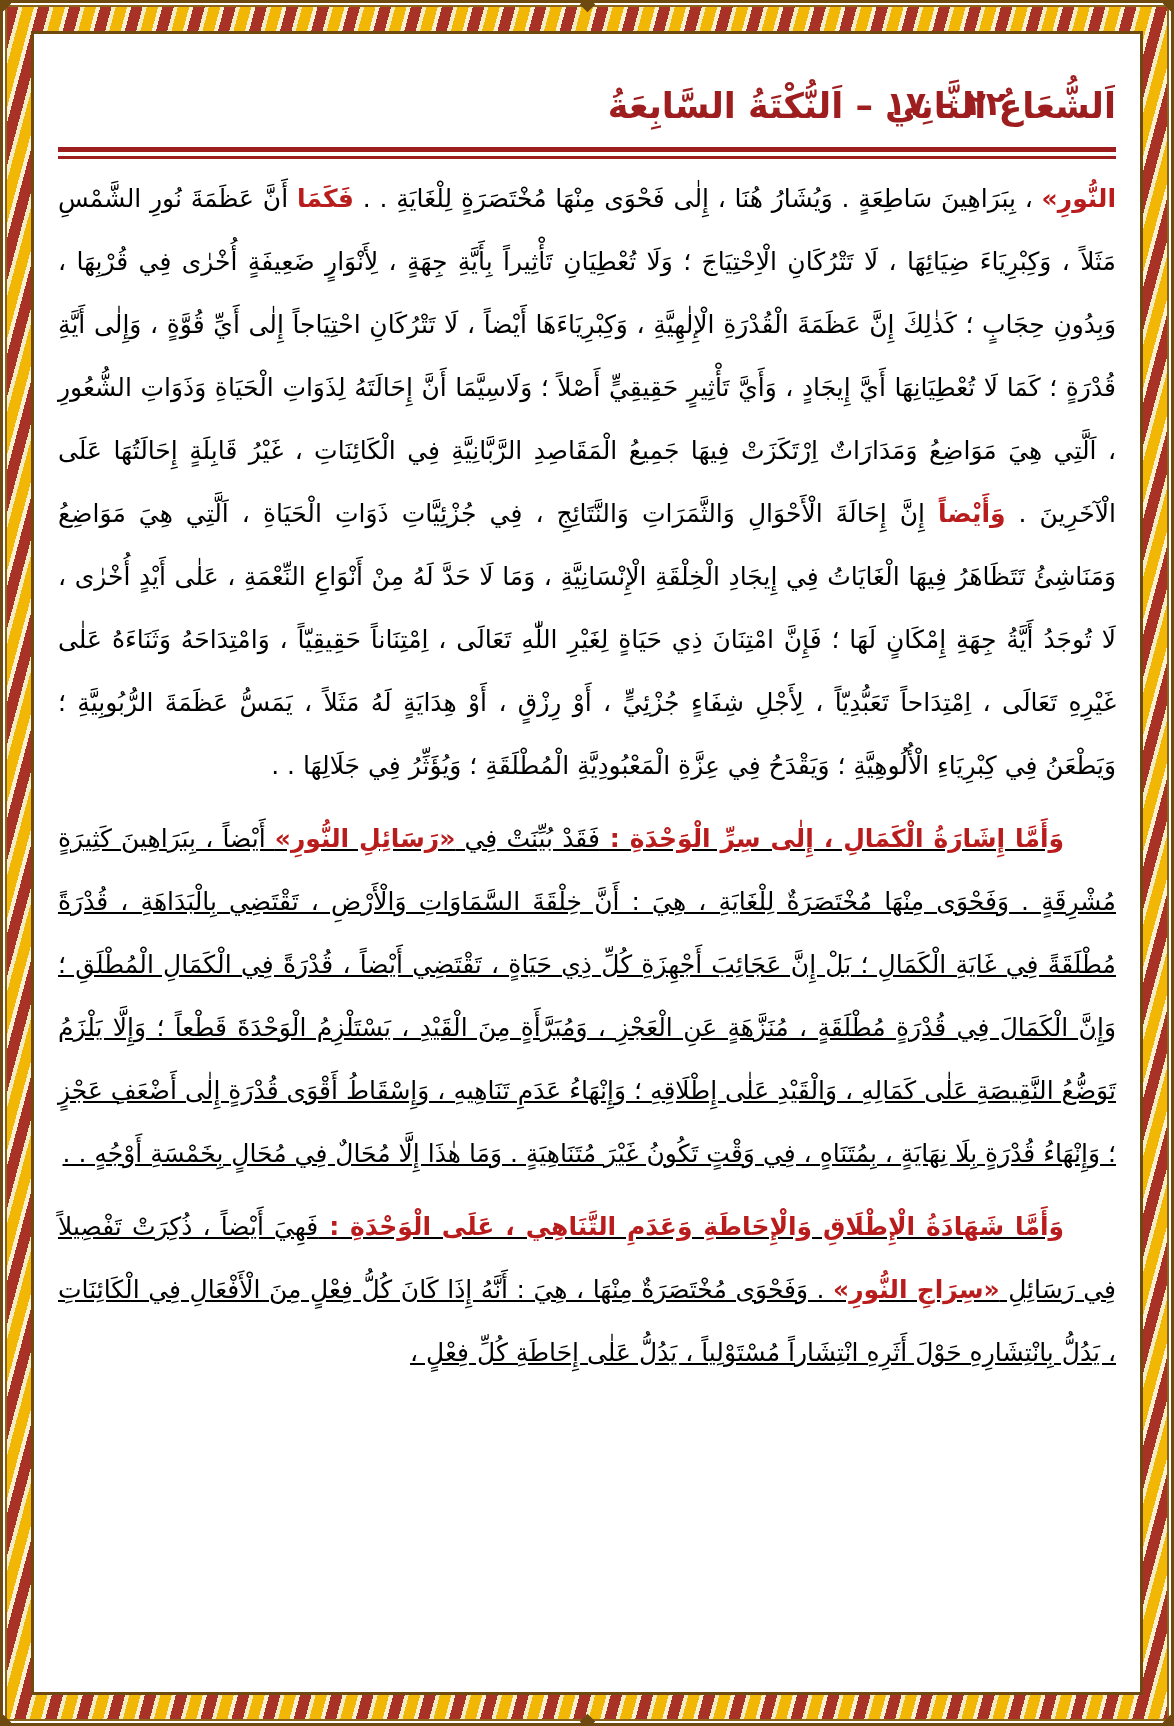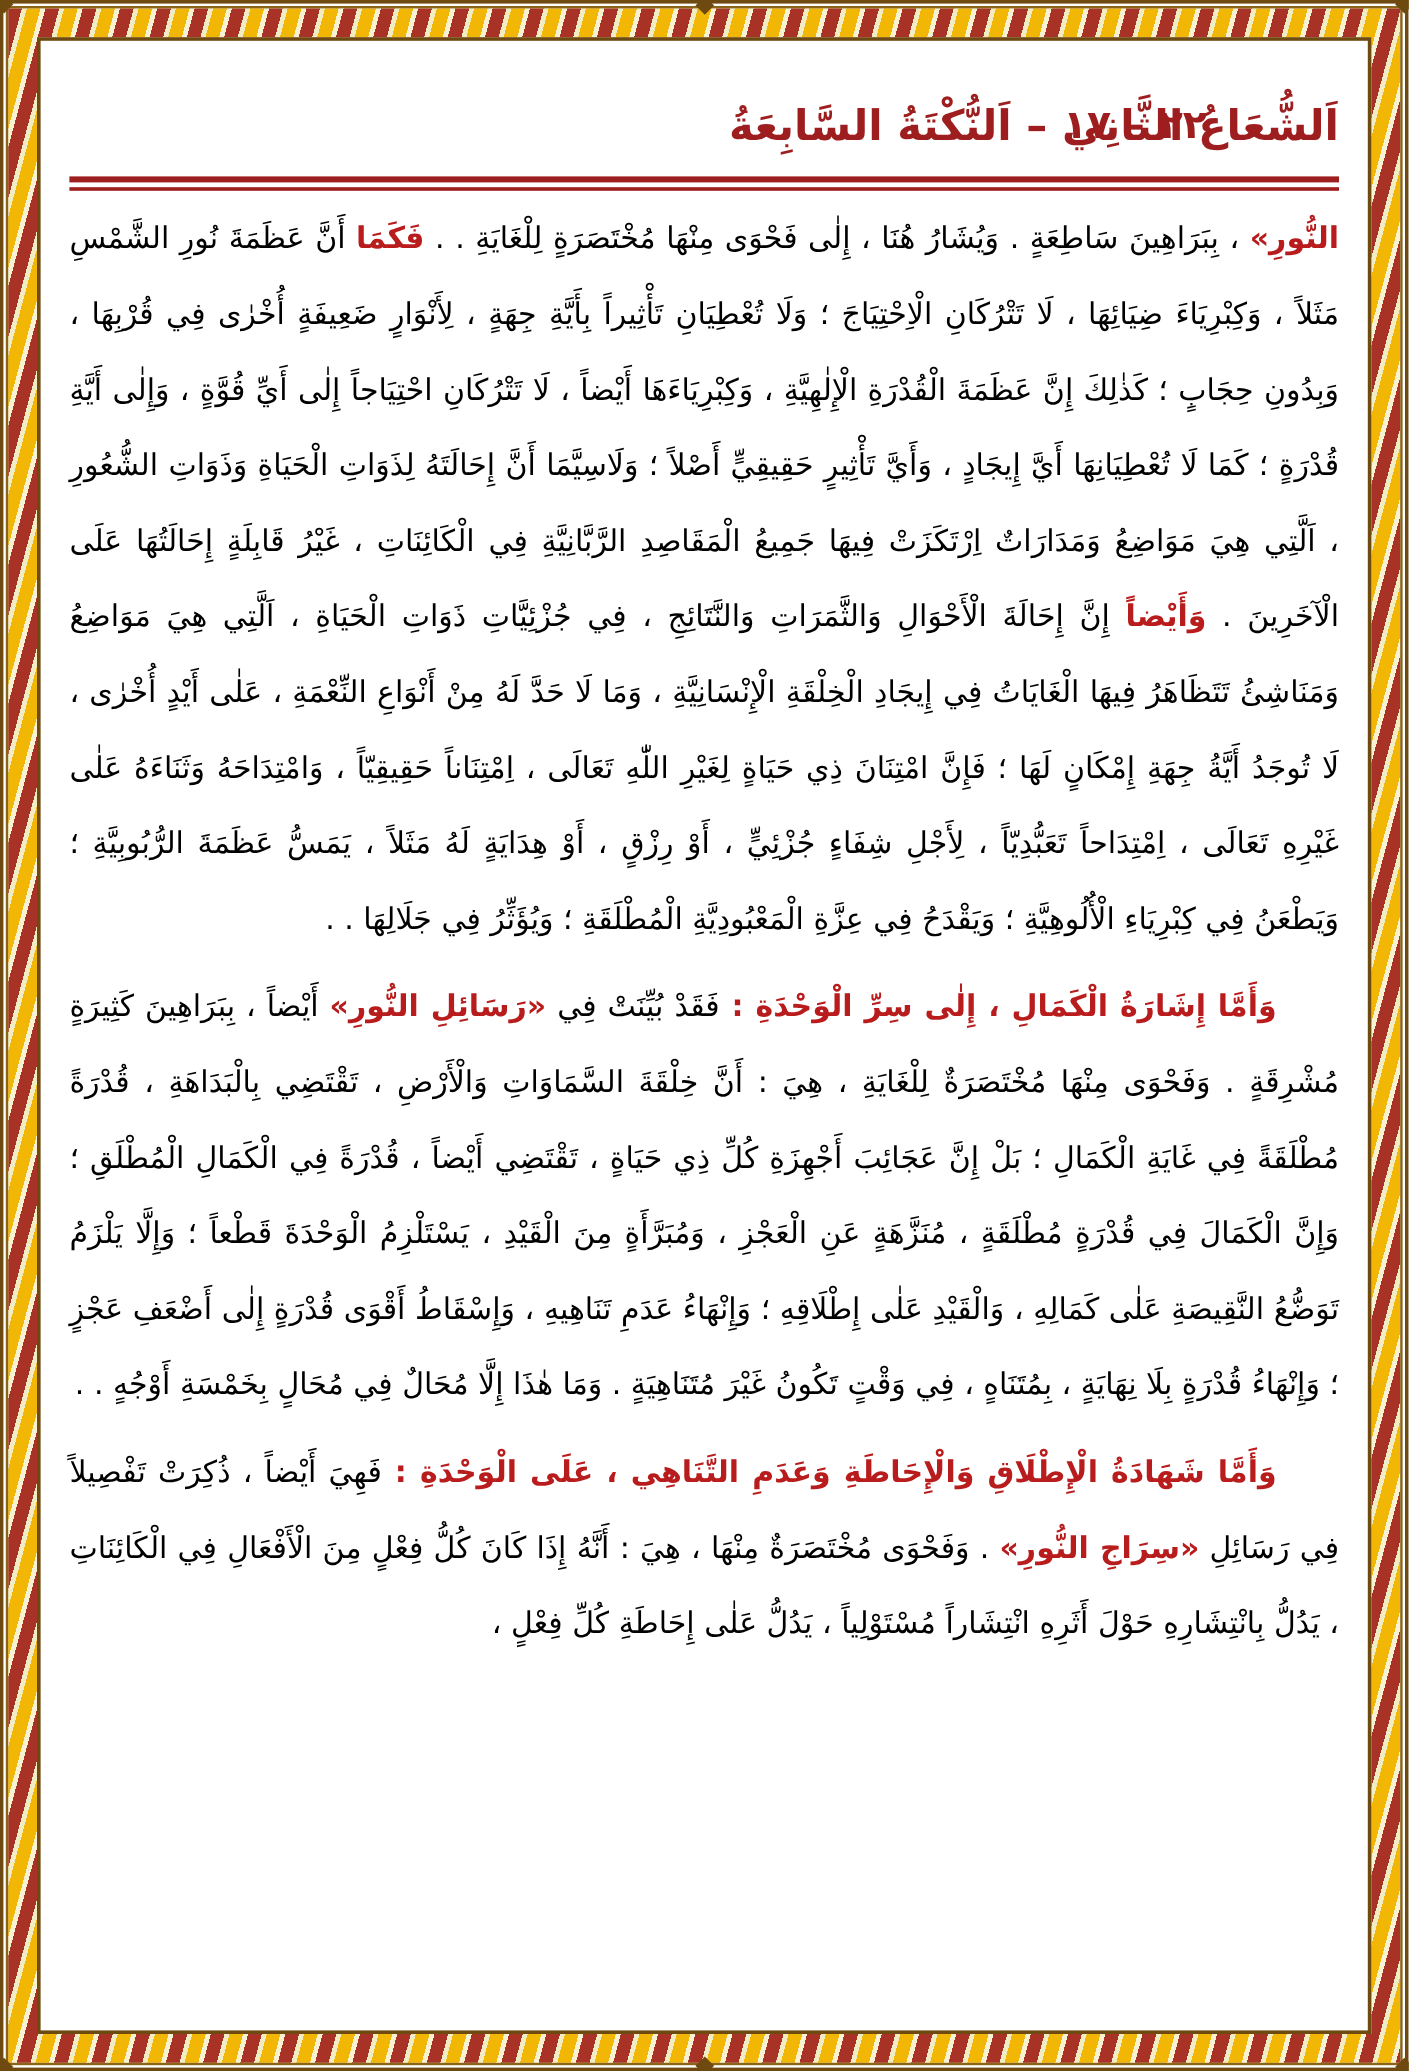--- a/index.html
+++ b/index.html
@@ -79,21 +79,21 @@
   
   main {
     margin-top: 8px;
     direction: rtl;
     text-align: justify;
     font-size: 25px;
     line-height: 63px;
     color: #000000;
   }
   main p { margin-bottom: 10px; }
-  main p.indented { text-indent: 52px; }
+  main p.indented { text-indent: 52px; text-decoration: underline; }
   .seg { color: #000000; }
   .seg.red { color: #b91c1c; font-weight: bold; }
 </style>
 </head>
 <body>
 
 <div class="page">
   <span class="tick tl"></span>
   <span class="tick tr"></span>
   <span class="tick bl"></span>

